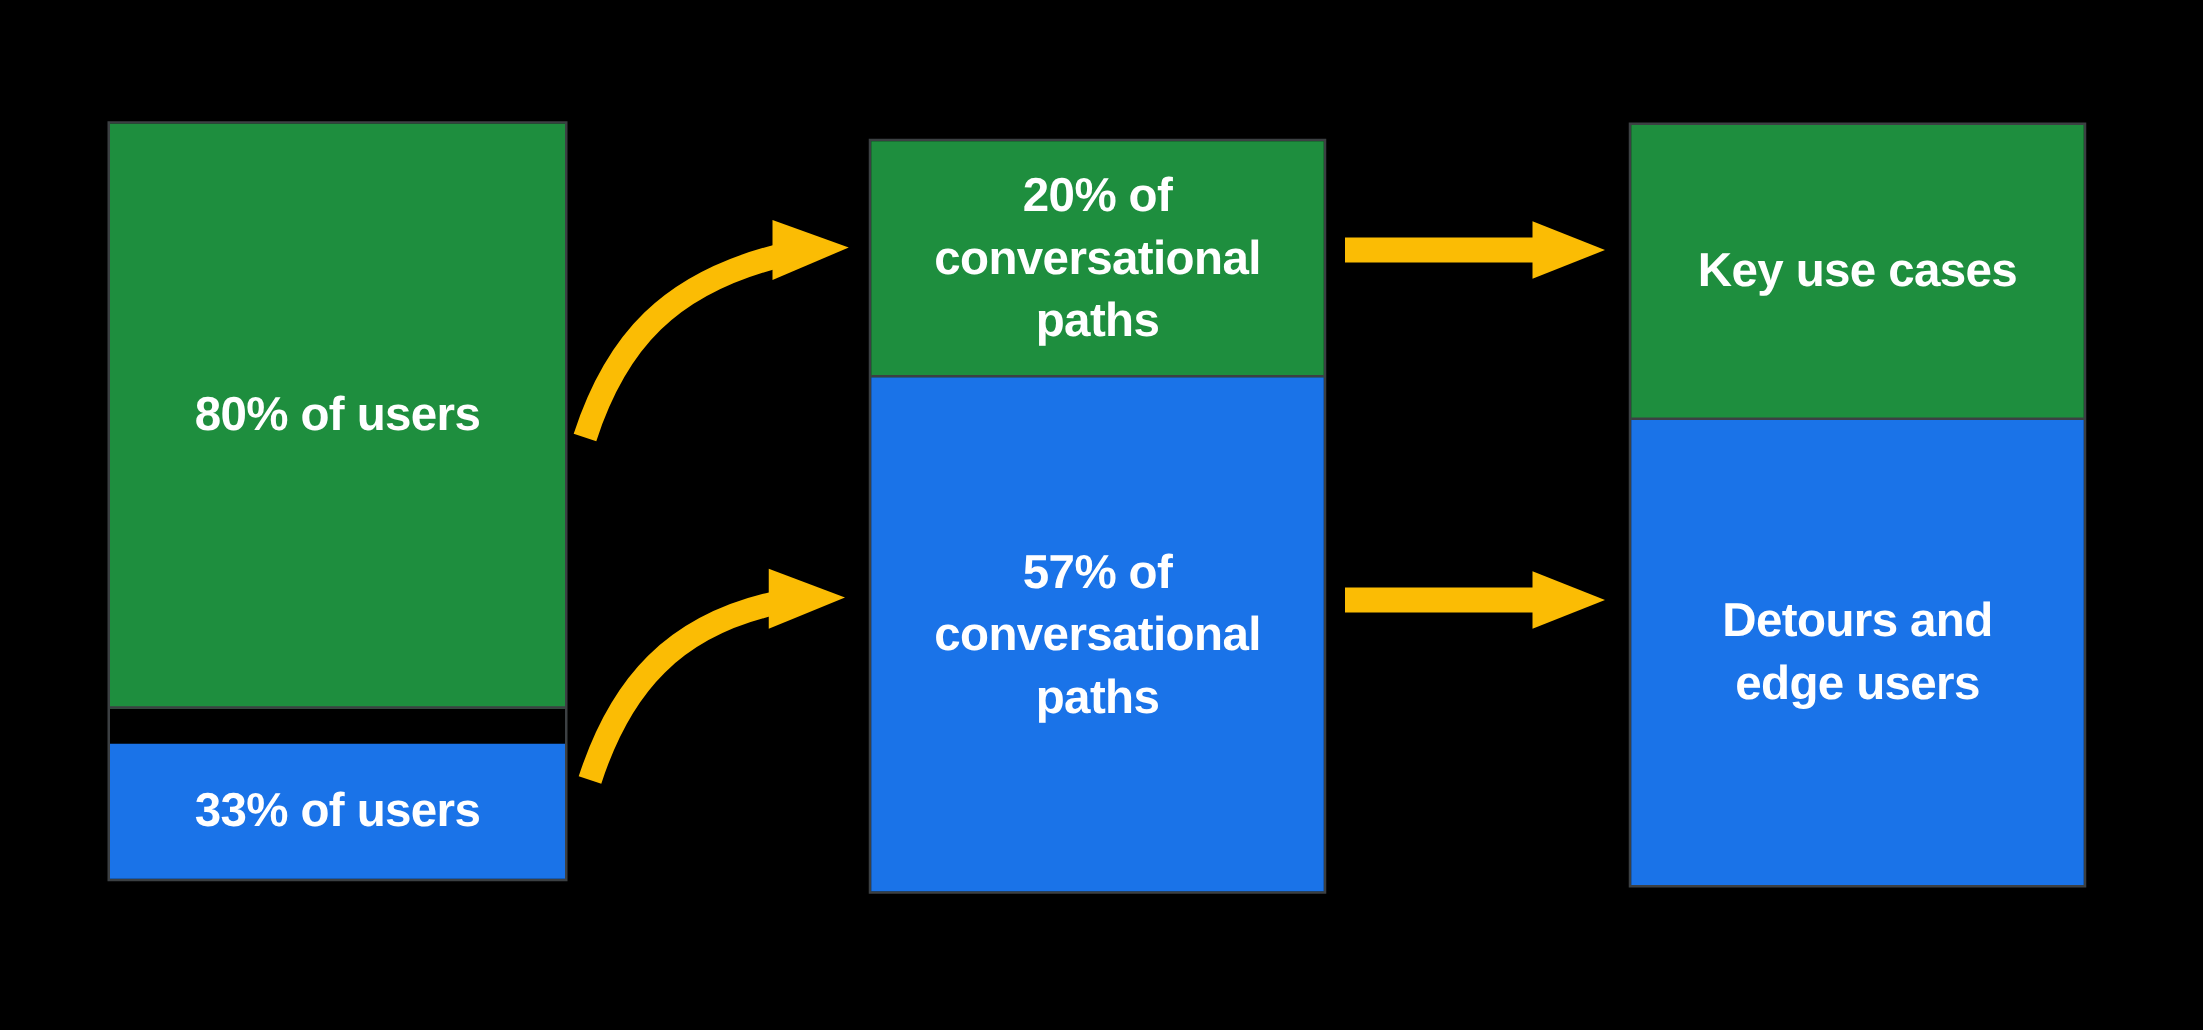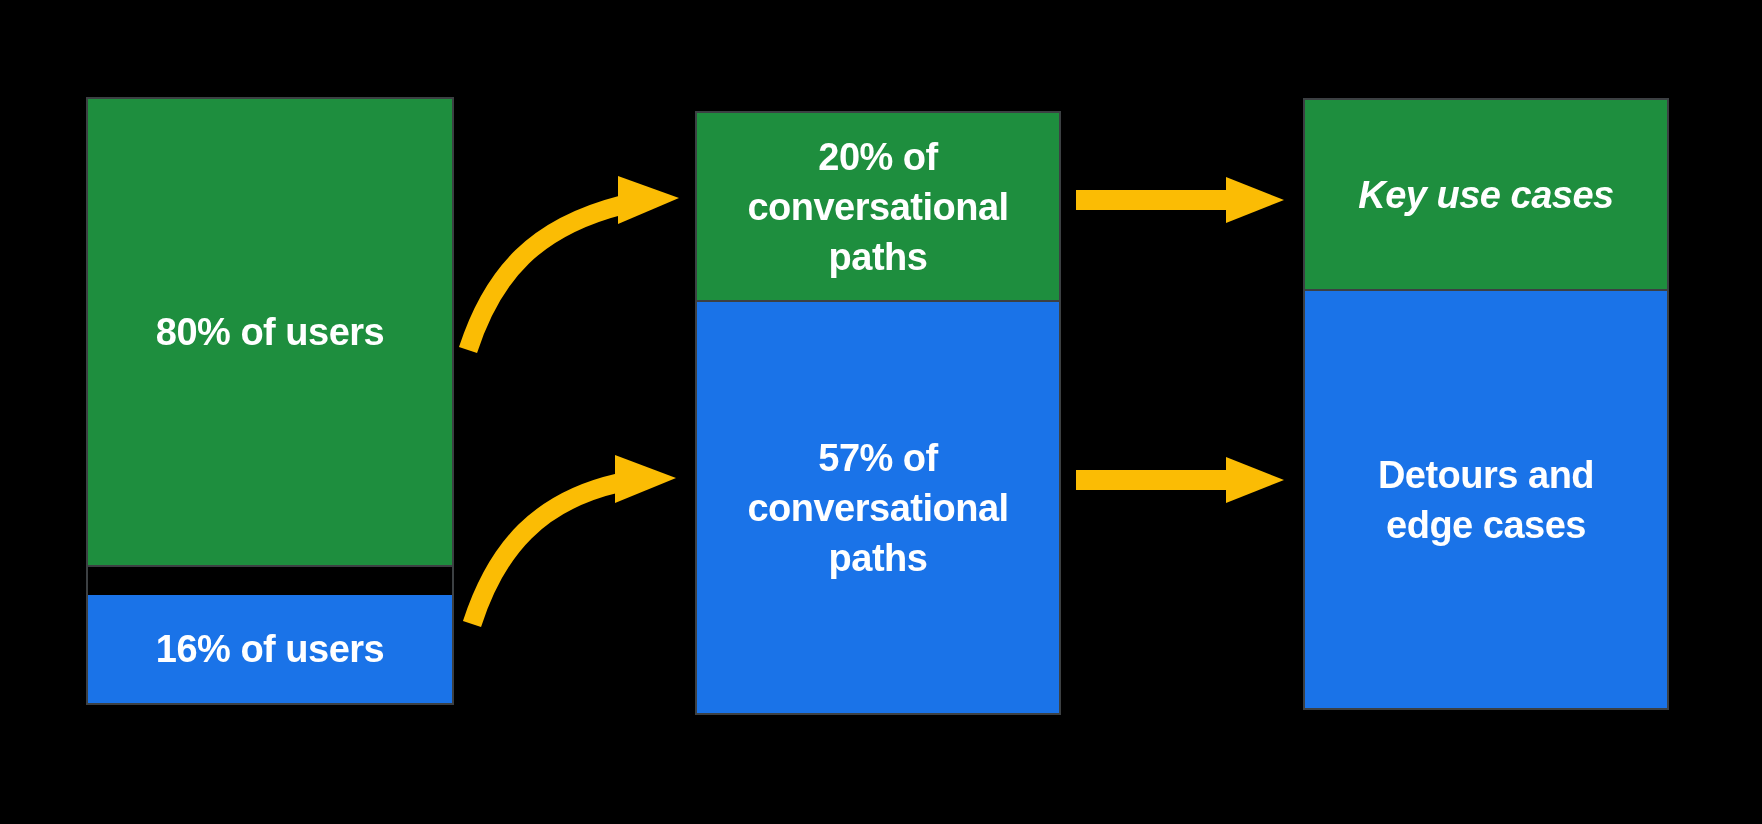--- a/index.html
+++ b/index.html
@@ -36,21 +36,21 @@
     justify-content: center;
     text-align: center;
   }
   .seg-top { border-bottom: 2px solid var(--border); }
   .seg-green { background: var(--green); }
   .seg-blue  { background: var(--blue); }
   .seg-fill  { flex: 1 1 auto; }
 
   .bar-users .seg-top { height: 468px; }
   .bar-paths .seg-top { height: 189px; }
-  .bar-cases .seg-top { height: 191px; font-style: italic; }
+  .bar-cases .seg-top { height: 236px; }
 
   .label {
     color: var(--text);
     font-size: 38px;
     font-weight: 600;
     line-height: 50px;
     letter-spacing: -0.5px;
     white-space: pre-line;
   }
 
@@ -91,21 +91,21 @@
       <rect class="arrow-shaft" x="1076" y="470" width="151" height="20"></rect>
       <polygon class="arrow-head" points="1226,457 1284,480 1226,503"></polygon>
     </g>
   </svg>
 
   <div class="bar bar-users">
     <div class="seg seg-top seg-green seg-fixed">
       <span class="label">80% of users</span>
     </div>
     <div class="seg seg-blue seg-fill">
-      <span class="label">16% of users</span>
+      <span class="label">33% of users</span>
     </div>
   </div>
 
   <div class="bar bar-paths">
     <div class="seg seg-top seg-green seg-fixed">
       <span class="label">20% of
 conversational
 paths</span>
     </div>
     <div class="seg seg-blue seg-fill">
@@ -114,17 +114,17 @@
 paths</span>
     </div>
   </div>
 
   <div class="bar bar-cases">
     <div class="seg seg-top seg-green seg-fixed">
       <span class="label">Key use cases</span>
     </div>
     <div class="seg seg-blue seg-fill">
       <span class="label">Detours and
-edge cases</span>
+edge users</span>
     </div>
   </div>
 
 </div>
 
 </body></html>

